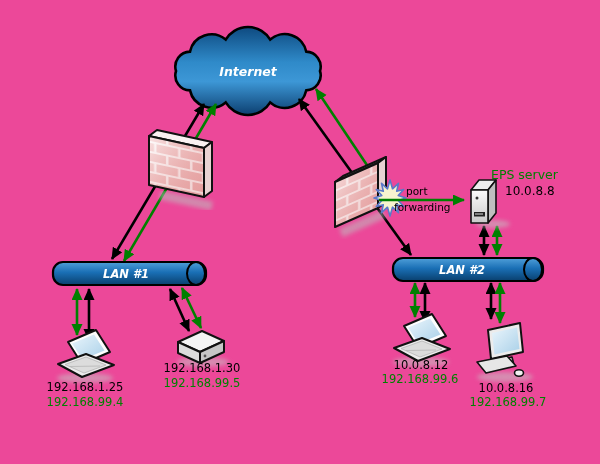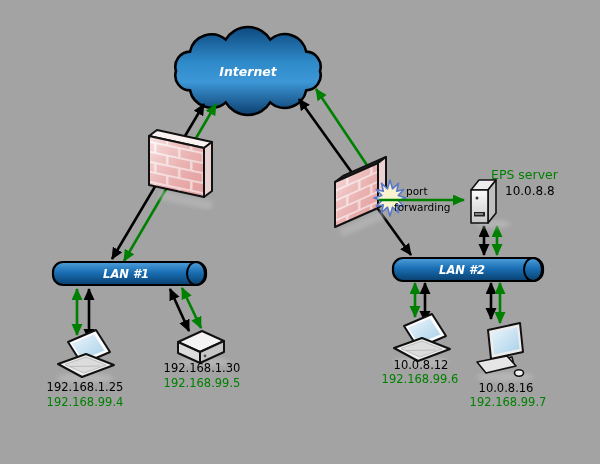--- a/index.html
+++ b/index.html
@@ -1,16 +1,16 @@
 <!DOCTYPE html>
 <html style="--c-green: #008000; --c-black: #000000; --c-cloud-top: #0e4a80; --c-cloud-mid: #2f8ac9; --c-cloud-bottom: #0c3f70; --c-lan-top: #4f9fd9; --c-lan-mid: #1a6fb5; --c-lan-bottom: #093f6d; --c-brick: #eeb2b2; --c-starburst-fill: #f8f4cf; --c-starburst-stroke: #5b79c9;"><head>
 <meta charset="utf-8">
 <style>
   html,body{margin:0;padding:0;background:#fff;}
-  .stage{width:600px;height:464px;position:relative;background:#a3a3a3;overflow:hidden;}
+  .stage{width:600px;height:464px;position:relative;background:#ec4899;overflow:hidden;}
   svg{display:block;}
   text{font-family:"DejaVu Sans","Liberation Sans",sans-serif;}
   .t-node{fill:#fff;font-weight:bold;font-style:italic;font-size:11.5px;text-anchor:middle;}
   .t-internet{font-size:12.5px;}
   .pf{font-size:10.5px;fill:#000;}
   .eps-name{font-size:12.5px;fill:var(--c-green,#008000);}
   .eps-ip{font-size:12px;fill:#000;}
   .ip{font-size:11.5px;fill:#000;text-anchor:middle;}
   .vpn{font-size:11.5px;fill:var(--c-green,#008000);text-anchor:middle;}
   .ln-k{stroke:#000;stroke-width:2.6;fill:none;}

